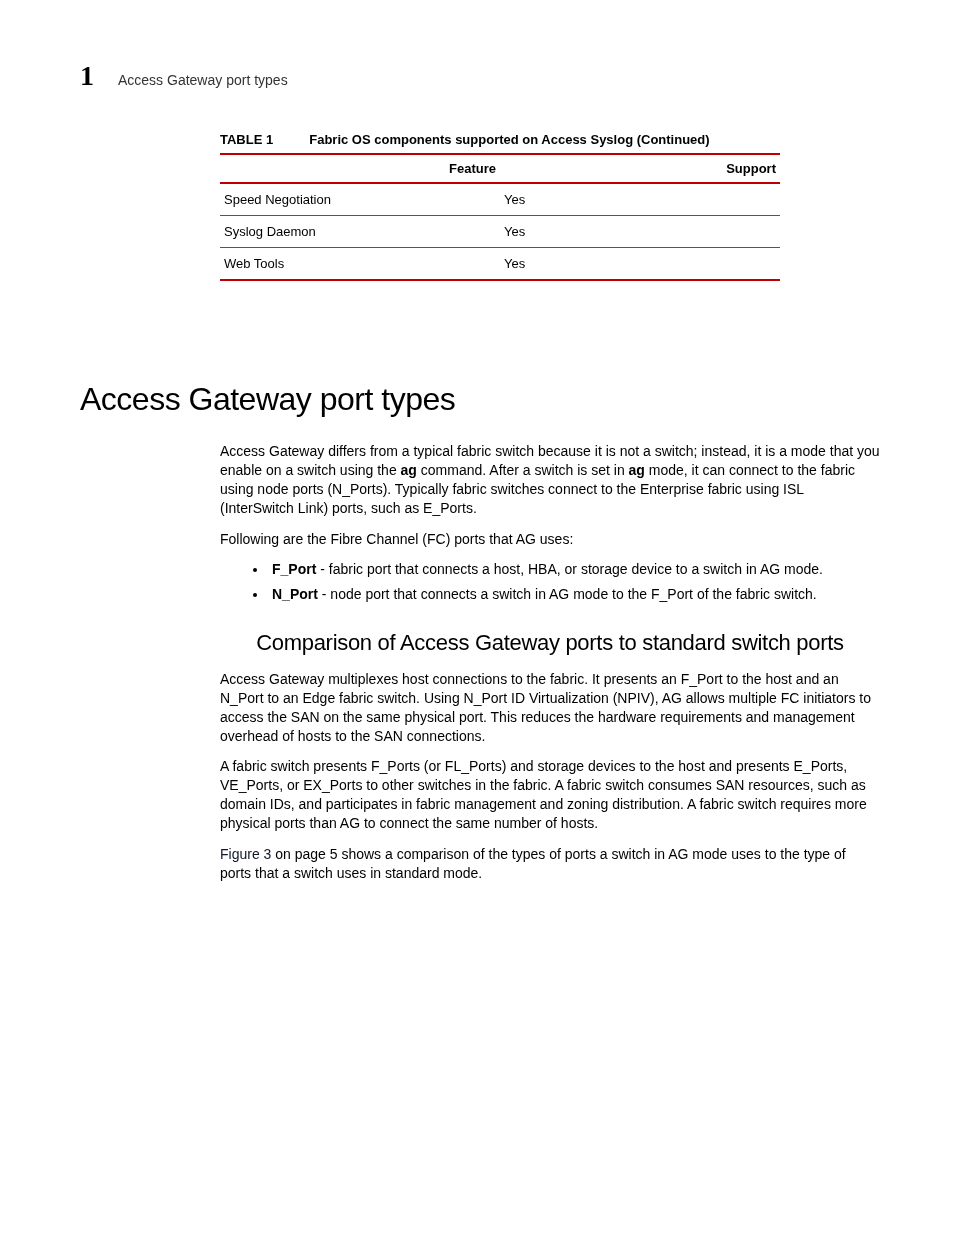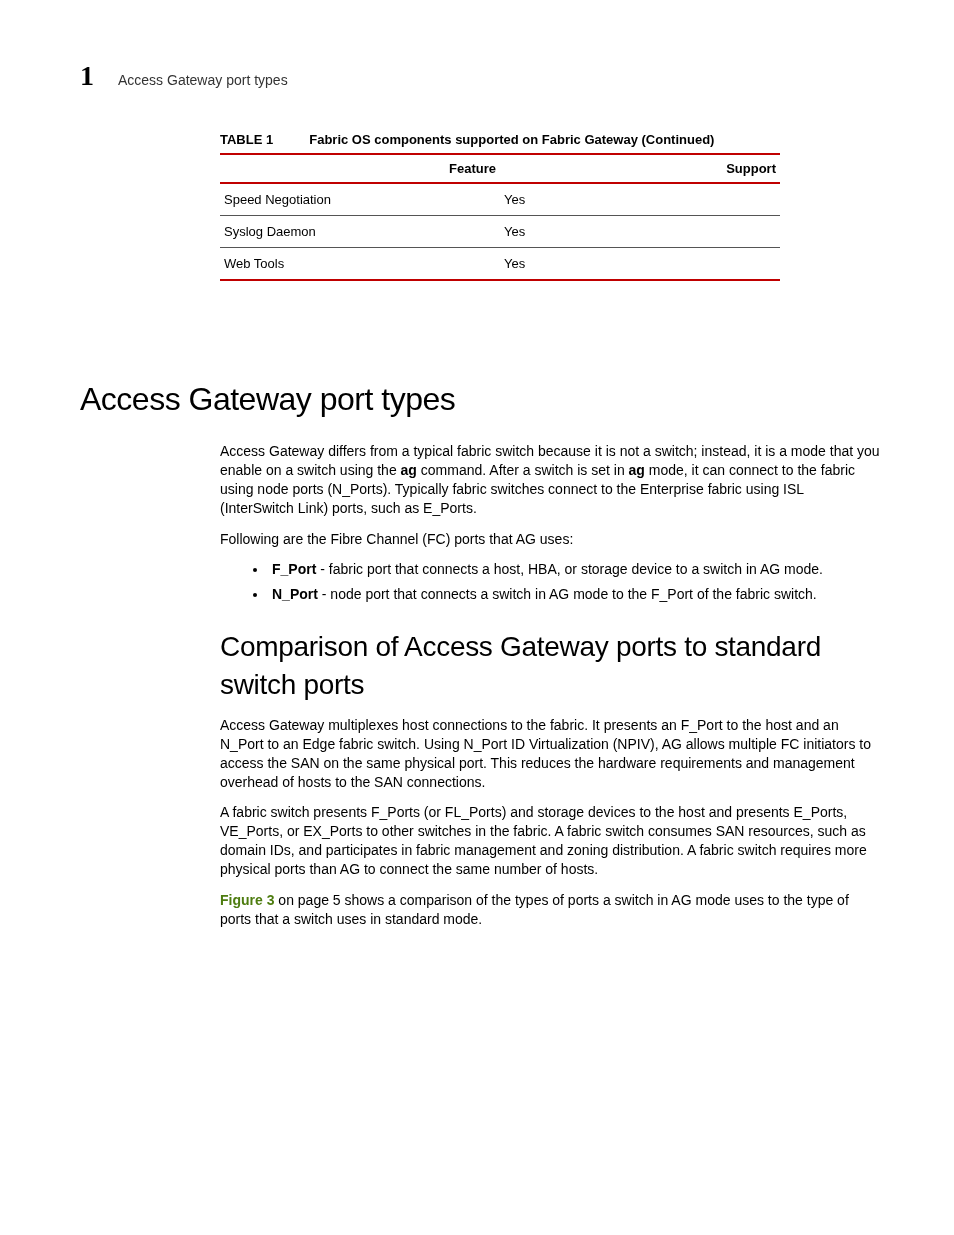--- a/index.html
+++ b/index.html
@@ -91,39 +91,40 @@
     margin: 4px 0 18px 0;
     padding-left: 48px;
   }
   ul.bullets li {
     margin-bottom: 6px;
     padding-left: 4px;
   }
   h2.subheading {
     font-family: Arial, Helvetica, sans-serif;
     font-weight: normal;
-    font-size: 28px;
+    font-size: 22px;
     margin: 24px 0 12px 0;
     letter-spacing: -0.3px;
+    text-align: center;
   }
-  .xref { color: #4d7c0f; font-weight: bold; }
+  .xref { color: #0f172a; }
 </style>
 </head>
 <body>
 
 <div class="page">
 
   <div class="running-head">
     <span class="chapnum">1</span>
     <span class="runtitle">Access Gateway port types</span>
   </div>
 
   <div class="table-block">
     <div class="table-caption">
-      <span class="tlabel">TABLE 1</span><span class="bold">Fabric OS components supported on Fabric Gateway (Continued)</span>
+      <span class="tlabel">TABLE 1</span><span class="bold">Fabric OS components supported on Access Syslog (Continued)</span>
     </div>
     <table class="data">
       <thead>
         <tr>
           <th class="col-feature">Feature</th>
           <th class="col-support">Support</th>
         </tr>
       </thead>
       <tbody>
         <tr>

